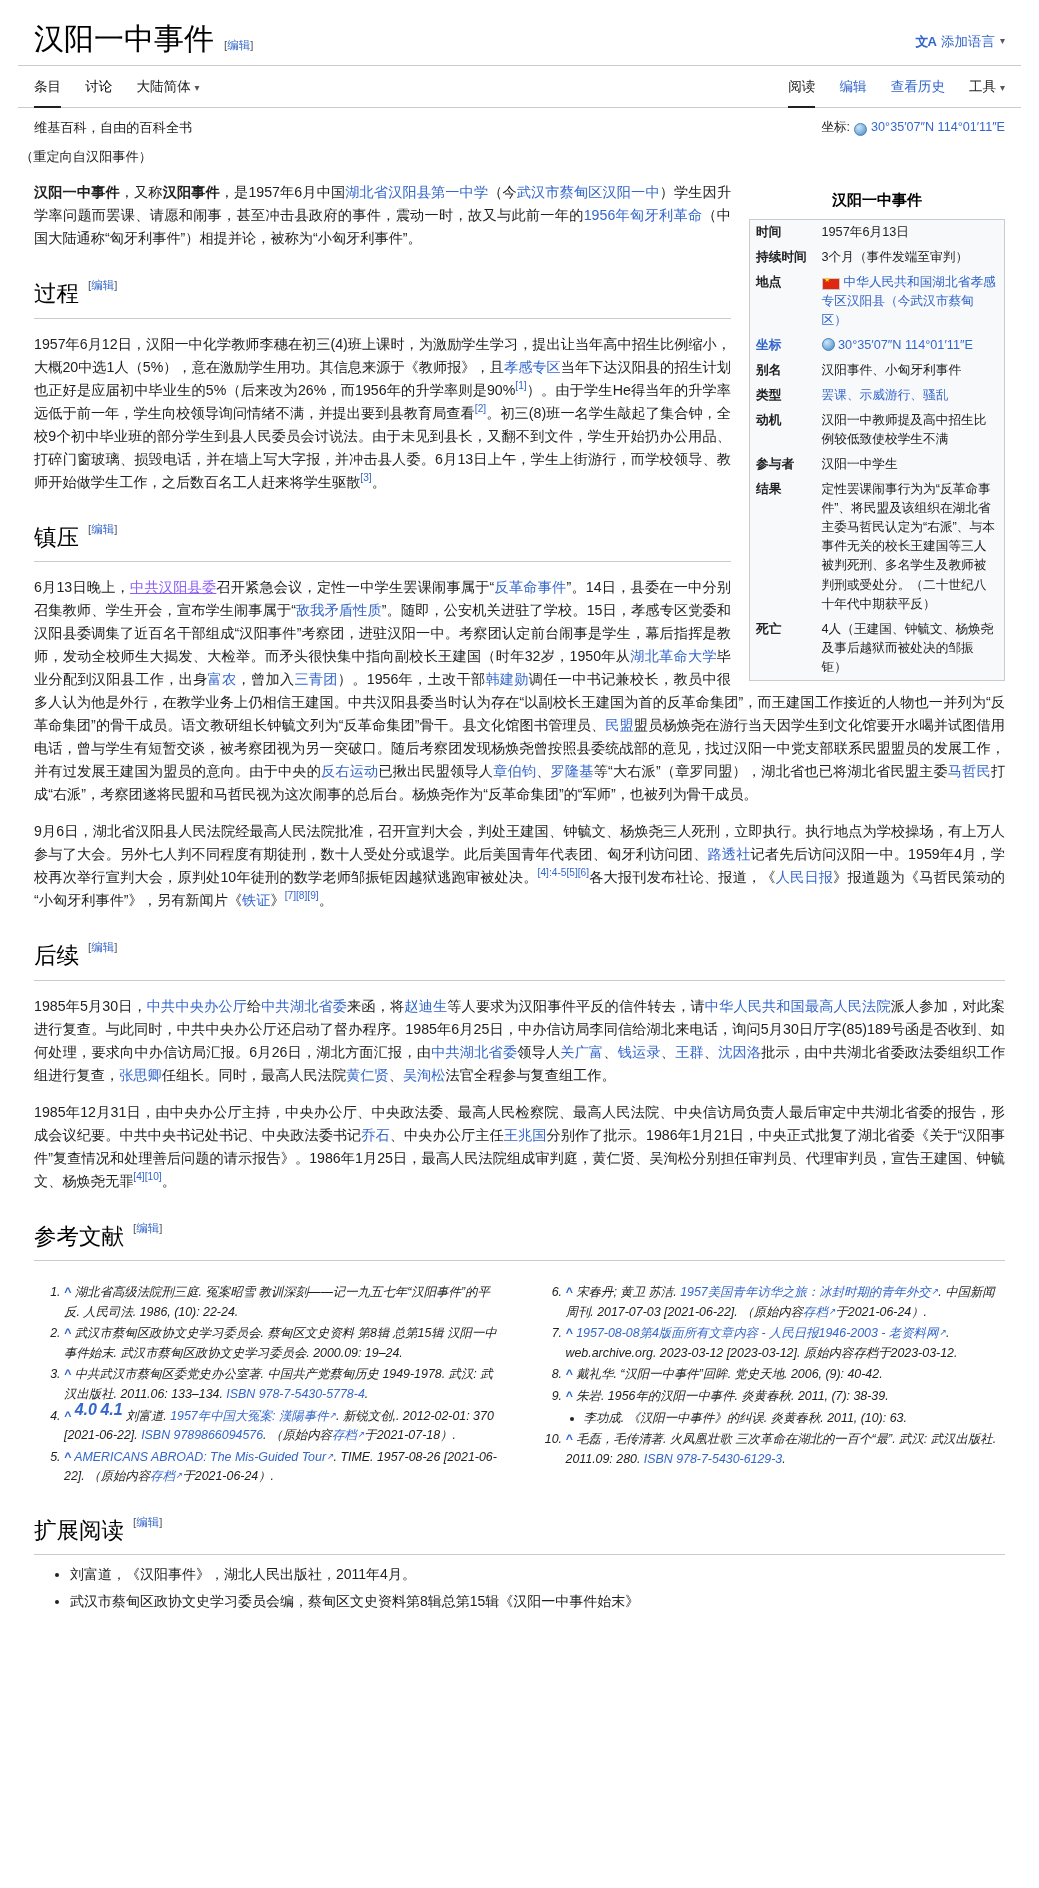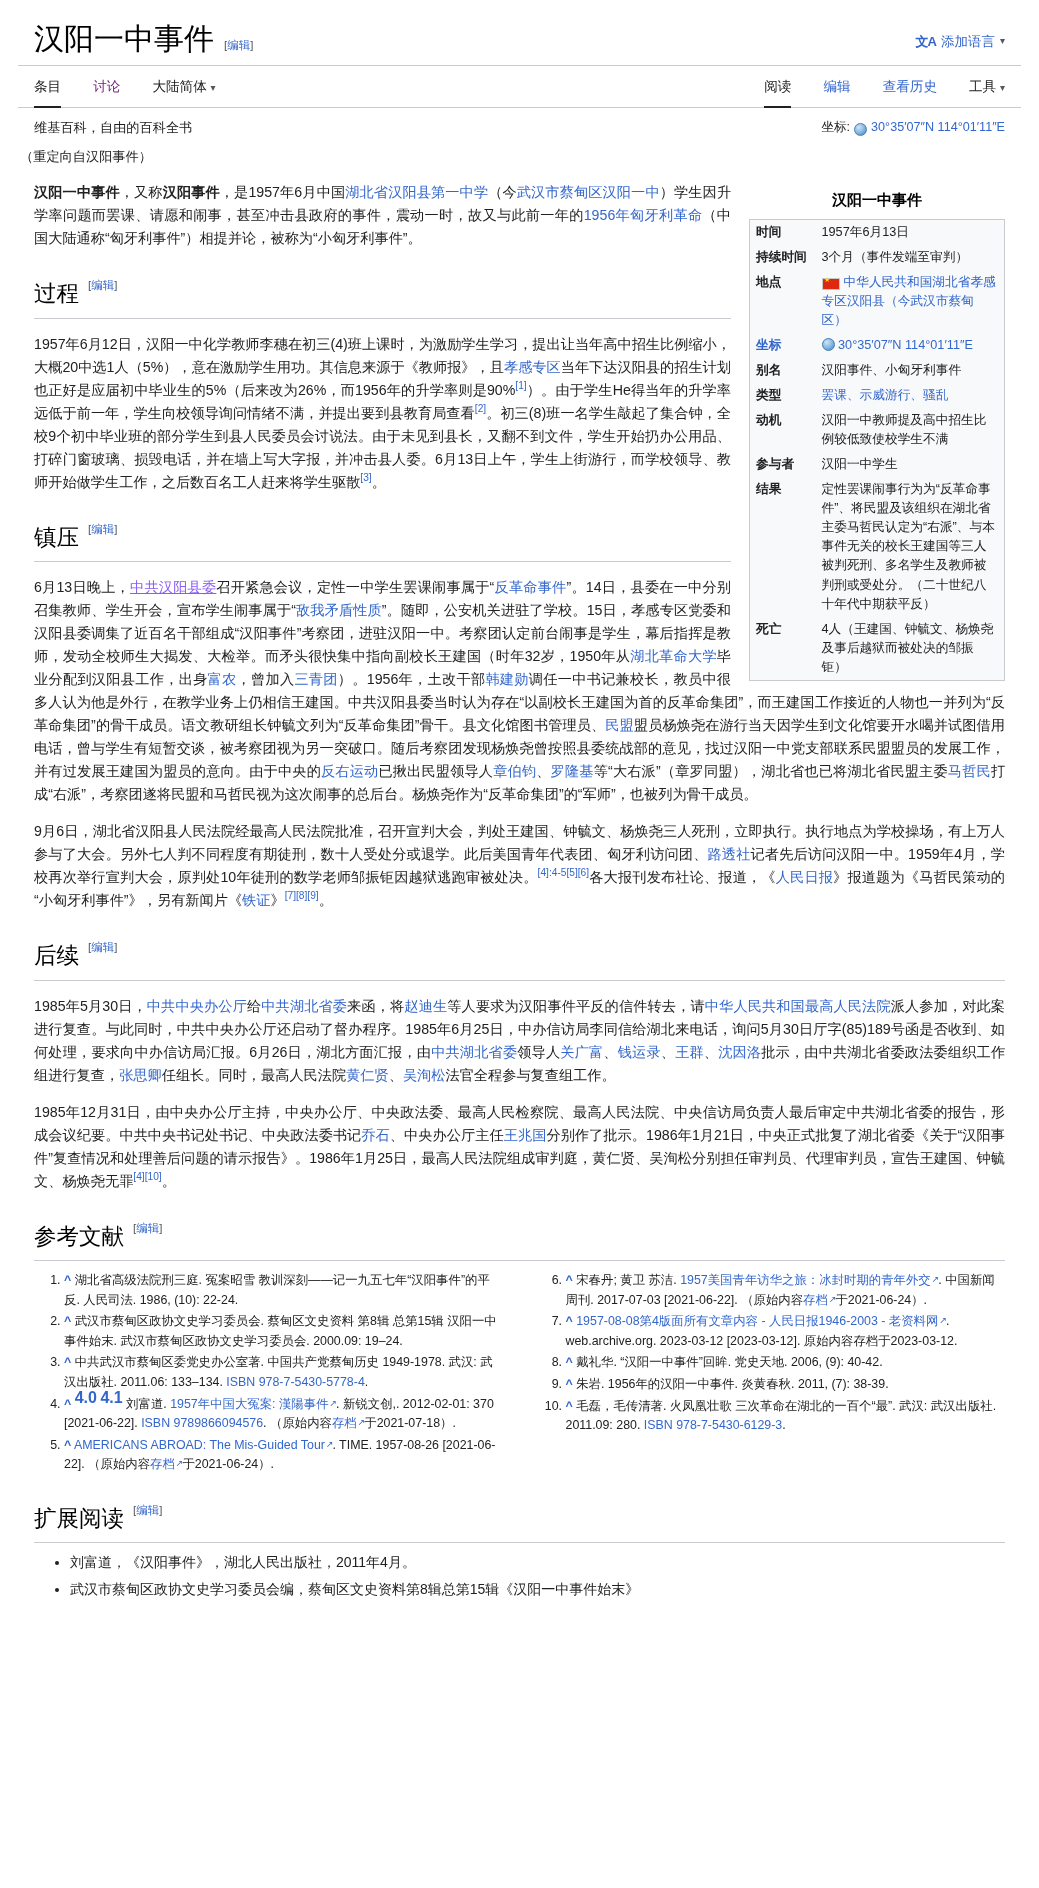--- a/index.html
+++ b/index.html
@@ -35,27 +35,27 @@
   }
   .lang-glyph { font-size:13px; letter-spacing:-1px; color:#3366cc; font-weight:600;margin-left:8px;}
   .chev { font-size:10px; color:#54595d; }
   .hr-top { border:0; border-top:1px solid #c8ccd1; margin:0 18px; }
 
   
   .tabs-row {
     display:flex; justify-content:space-between; align-items:center;
     padding: 10px 34px 0 34px; font-size:13.6px;
   }
-  .tabs-left, .tabs-right { display:flex; align-items:center; gap:32px; }
+  .tabs-left, .tabs-right { display:flex; align-items:center; gap:24px; }
   .tab { color:#3366cc; padding-bottom:9px; position:relative; white-space:nowrap;}
   .tab.active { color:#202122; font-weight:400; }
   .tab.active::after {
     content:""; position:absolute; left:0; right:0; bottom:-1px; height:2px; background:#202122;
   }
-  .tab.red { color:#701a75; }
+  .tab.red { color:#000000; }
   .tabs-sep { border:0; border-top:1px solid #c8ccd1; margin:0 18px; }
 
   
   .sub-row {
     display:flex; justify-content:space-between; align-items:center;
     padding: 9px 34px 0 34px; font-size:13.2px; color:#202122;
   }
   .coords { font-size:12.6px; color:#202122; display:flex; align-items:center; gap:4px;}
   .coords a { color:#3366cc; }
   .globe {
@@ -107,21 +107,22 @@
   .flag::before {
     content:"★"; position:absolute; left:1.5px; top:-3px; font-size:7px; color:#ffde00; line-height:1;
   }
   .flag::after {
     content:"···"; position:absolute; left:7px; top:-2px; font-size:4px; color:#ffde00; line-height:1;
   }
 
   
   .reflist {
     column-count:2; column-gap:32px; font-size:12.4px; line-height:1.58;
-    margin-top:10px;
+    margin-top:22px;
+    font-style:italic;
   }
   .reflist ol { margin:0; padding-left:30px; }
   .reflist ol > li { margin-bottom:2px; break-inside:avoid; }
   .reflist ol > li::marker { color:#202122; }
   .backlink { color:#3366cc; font-weight:700; }
   .multibl { color:#3366cc; font-weight:700; font-size:16px; vertical-align:super; line-height:0;}
   .extlink::after {
     content:"\2197"; font-size:9px; display:inline-block;
     transform:translate(1px,-2px); color:#3366cc;
   }
@@ -262,21 +263,23 @@
   <div class="reflist">
       <ol>
         <li><a href="#" class="backlink">^</a> <span>湖北省高级法院刑三庭. 冤案昭雪 教训深刻——记一九五七年“汉阳事件”的平反. 人民司法. 1986, (10): 22-24.</span></li>
         <li><a href="#" class="backlink">^</a> <span>武汉市蔡甸区政协文史学习委员会. 蔡甸区文史资料 第8辑 总第15辑 汉阳一中事件始末. 武汉市蔡甸区政协文史学习委员会. 2000.09: 19–24.</span></li>
         <li><a href="#" class="backlink">^</a> <span>中共武汉市蔡甸区委党史办公室著. 中国共产党蔡甸历史 1949-1978. 武汉: 武汉出版社. 2011.06: 133–134. </span><a href="#">ISBN 978-7-5430-5778-4</a><span>.</span></li>
         <li><a href="#" class="backlink">^</a> <sup class="multibl"><a href="#">4.0</a></sup> <sup class="multibl"><a href="#">4.1</a></sup> <span>刘富道. </span><a href="#" class="extlink">1957年中国大冤案: 漢陽事件</a><span>. 新锐文创,. 2012-02-01: 370 [2021-06-22]. </span><a href="#">ISBN 9789866094576</a><span>. （原始内容</span><a href="#" class="extlink">存档</a><span>于2021-07-18）.</span></li>
         <li><a href="#" class="backlink">^</a> <a href="#" class="extlink">AMERICANS ABROAD: The Mis-Guided Tour</a><span>. TIME. 1957-08-26 [2021-06-22]. （原始内容</span><a href="#" class="extlink">存档</a><span>于2021-06-24）.</span></li>
         <li><a href="#" class="backlink">^</a> <span>宋春丹; 黄卫 苏洁. </span><a href="#" class="extlink">1957美国青年访华之旅：冰封时期的青年外交</a><span>. 中国新闻周刊. 2017-07-03 [2021-06-22]. （原始内容</span><a href="#" class="extlink">存档</a><span>于2021-06-24）.</span></li>
         <li><a href="#" class="backlink">^</a> <a href="#" class="extlink">1957-08-08第4版面所有文章内容 - 人民日报1946-2003 - 老资料网</a><span>. web.archive.org. 2023-03-12 [2023-03-12]. 原始内容存档于2023-03-12.</span></li>
         <li><a href="#" class="backlink">^</a> <span>戴礼华. “汉阳一中事件”回眸. 党史天地. 2006, (9): 40-42.</span></li>
-        <li><a href="#" class="backlink">^</a> <span>朱岩. 1956年的汉阳一中事件. 炎黄春秋. 2011, (7): 38-39.</span></li>
+        <li><a href="#" class="backlink">^</a> <span>朱岩. 1956年的汉阳一中事件. 炎黄春秋. 2011, (7): 38-39.</span><ul>
+            <li>李功成. 《汉阳一中事件》的纠误. 炎黄春秋. 2011, (10): 63.</li>
+          </ul></li>
         <li><a href="#" class="backlink">^</a> <span>毛磊，毛传清著. 火凤凰壮歌 三次革命在湖北的一百个“最”. 武汉: 武汉出版社. 2011.09: 280. </span><a href="#">ISBN 978-7-5430-6129-3</a><span>.</span></li>
       </ol>
     </div>
 
   <h2 class="section">
     <span>扩展阅读</span>
     <span class="edit-brk">
       <span>[</span><a href="#">编辑</a><span>]</span>
     </span>
   </h2>

